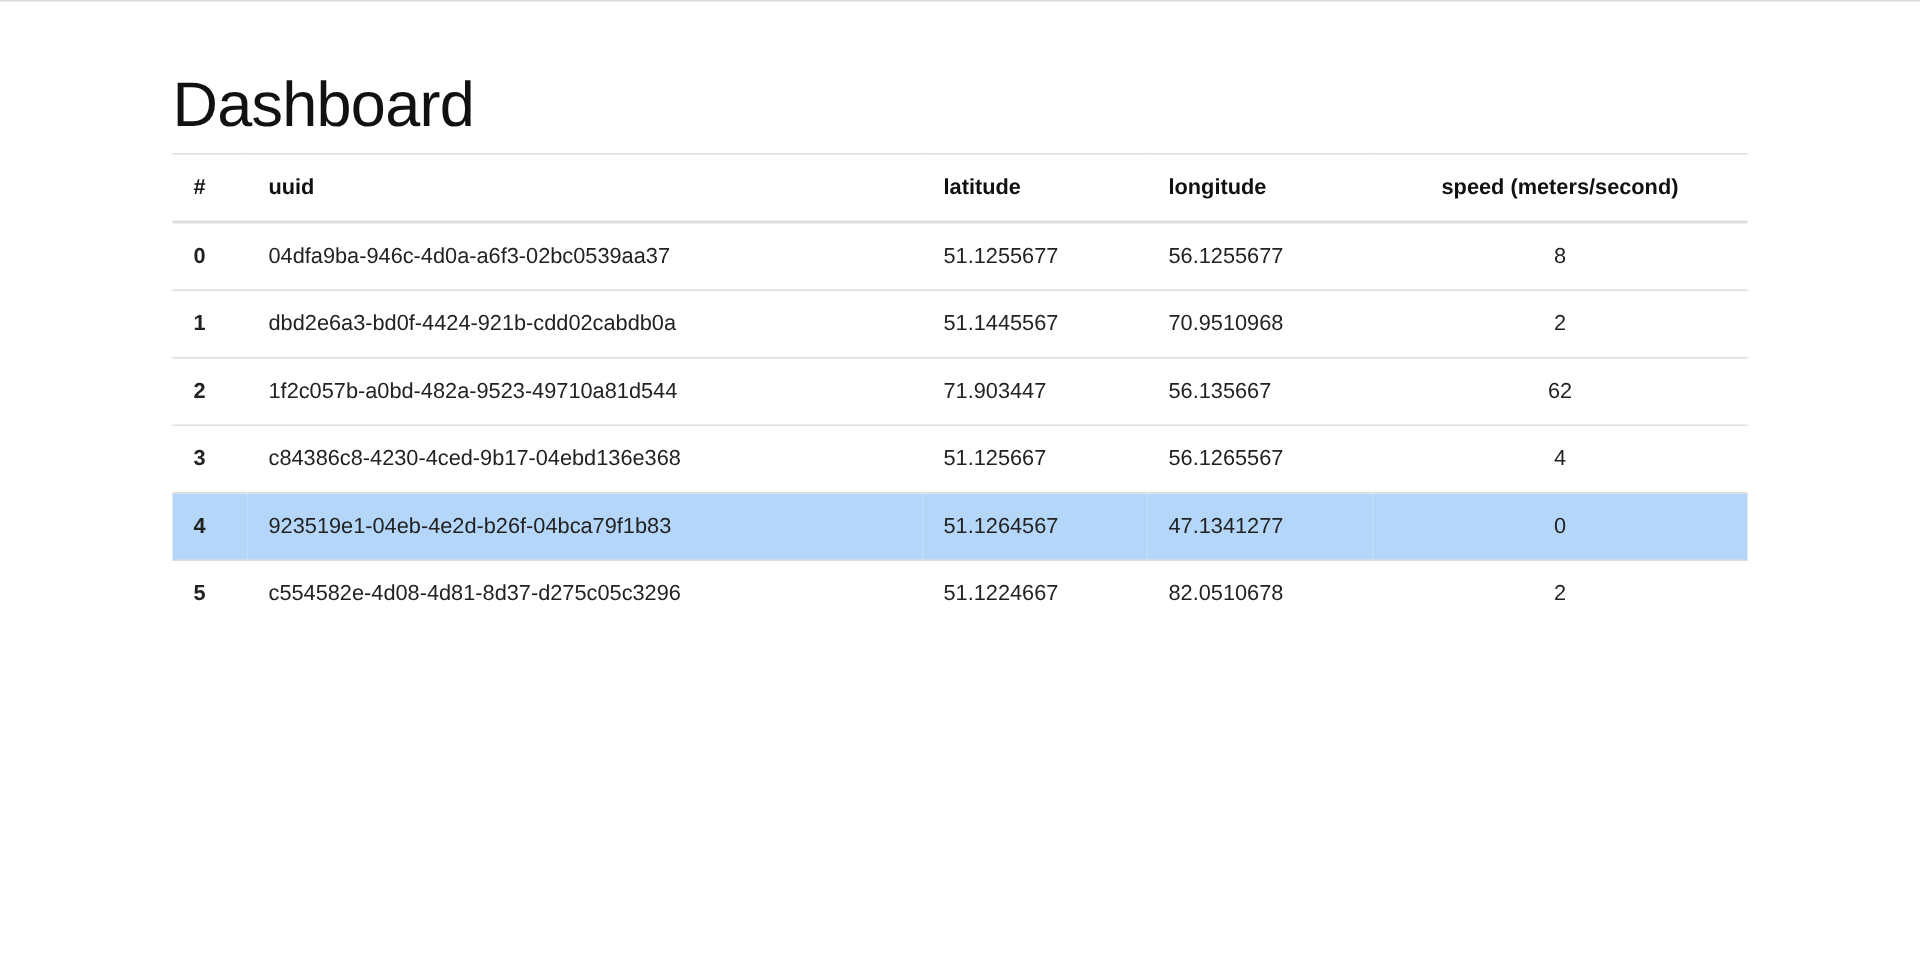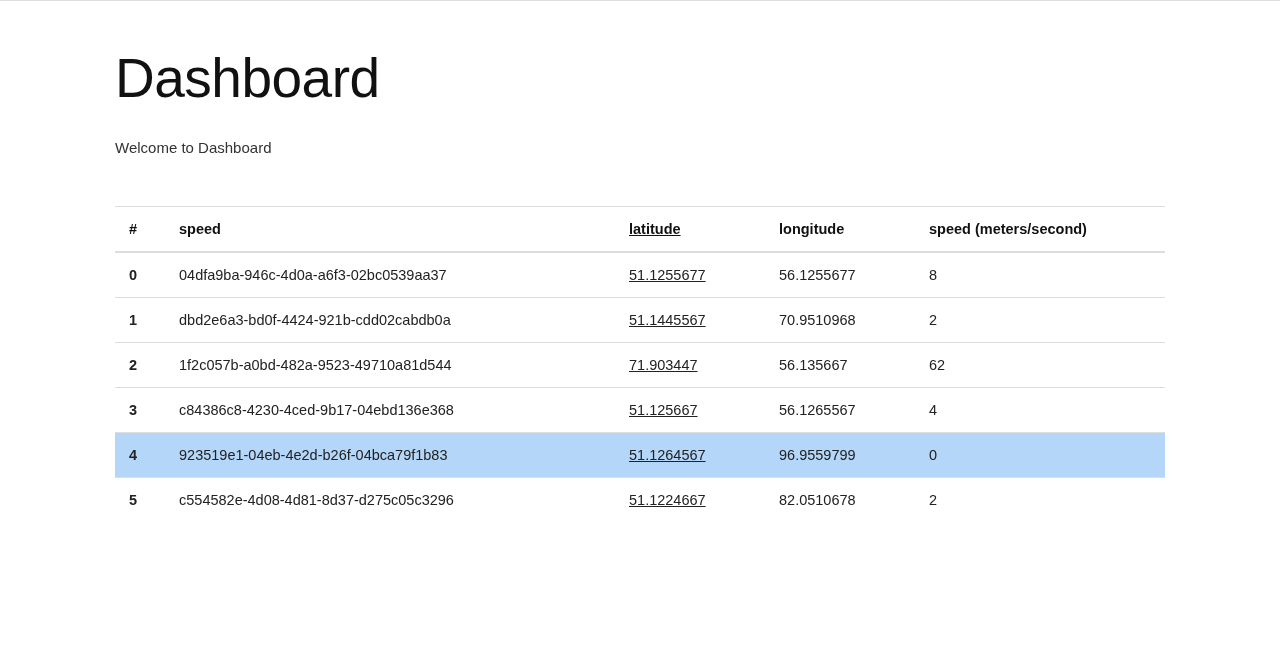--- a/index.html
+++ b/index.html
@@ -17,24 +17,24 @@
       height: 1px;
       background: #ddd;
       width: 100%;
     }
     .container {
       max-width: 1050px;
       margin: 0 auto;
       padding: 45px 0 0 0;
     }
     h1 {
-      font-size: 55px;
+      font-size: 42px;
       font-weight: 400;
       color: #111;
-      margin-bottom: 29px;
+      margin-bottom: 8px;
       letter-spacing: -0.5px;
     }
     .subtitle {
       font-size: 15px;
       color: #333;
       margin-bottom: 50px;
     }
     table {
       width: 100%;
       border-collapse: collapse;
@@ -57,38 +57,37 @@
       border-bottom: none;
     }
     tbody td:first-child {
       font-weight: bold;
     }
     tbody tr.highlight {
       background: #b4d6f9;
     }
     th.col-idx, td.col-idx { width: 50px; }
     th.col-uuid, td.col-uuid { width: 450px; }
-    th.col-lat, td.col-lat { width: 150px; text-decoration: underline; }
+    th.col-lat, td.col-lat { width: 150px; }
     th.col-lon, td.col-lon { width: 150px; }
-    th.col-speed, td.col-speed { width: auto; }
+    th.col-speed, td.col-speed { width: auto; text-align: center; }
   </style>
 </head>
 <body>
 
 <div class="top-border"></div>
 
 <div class="container">
   <h1>Dashboard</h1>
-  <p class="subtitle">Welcome to Dashboard</p>
 
   <table>
     <thead>
       <tr>
         <th class="col-idx">#</th>
-        <th class="col-uuid">speed</th>
+        <th class="col-uuid">uuid</th>
         <th class="col-lat">latitude</th>
         <th class="col-lon">longitude</th>
         <th class="col-speed">speed (meters/second)</th>
       </tr>
     </thead>
     <tbody>
         <tr>
           <td class="col-idx">0</td>
           <td class="col-uuid">04dfa9ba-946c-4d0a-a6f3-02bc0539aa37</td>
           <td class="col-lat">51.1255677</td>
@@ -113,21 +112,21 @@
           <td class="col-idx">3</td>
           <td class="col-uuid">c84386c8-4230-4ced-9b17-04ebd136e368</td>
           <td class="col-lat">51.125667</td>
           <td class="col-lon">56.1265567</td>
           <td class="col-speed">4</td>
         </tr>
         <tr class="highlight">
           <td class="col-idx">4</td>
           <td class="col-uuid">923519e1-04eb-4e2d-b26f-04bca79f1b83</td>
           <td class="col-lat">51.1264567</td>
-          <td class="col-lon">96.9559799</td>
+          <td class="col-lon">47.1341277</td>
           <td class="col-speed">0</td>
         </tr>
         <tr>
           <td class="col-idx">5</td>
           <td class="col-uuid">c554582e-4d08-4d81-8d37-d275c05c3296</td>
           <td class="col-lat">51.1224667</td>
           <td class="col-lon">82.0510678</td>
           <td class="col-speed">2</td>
         </tr>
       </tbody>

